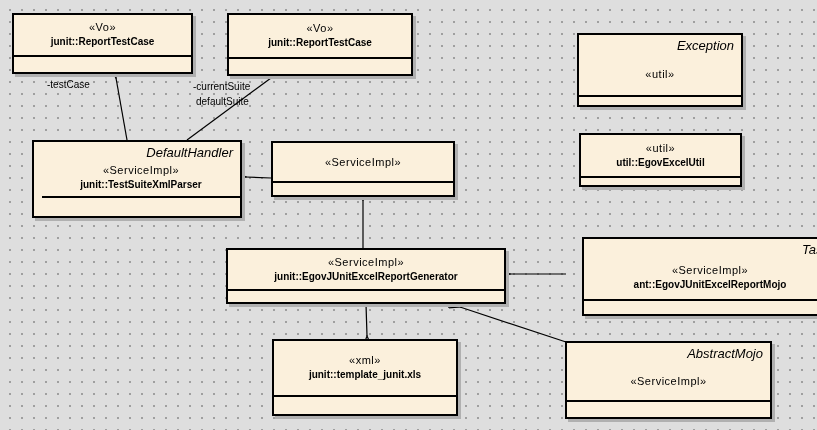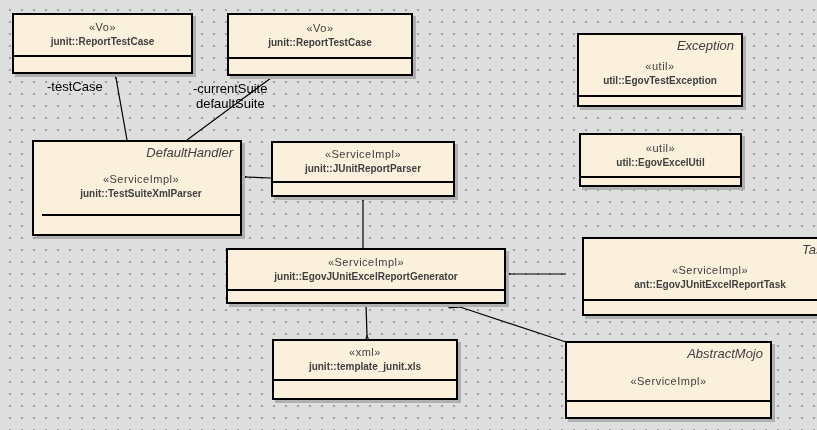--- a/index.html
+++ b/index.html
@@ -17,21 +17,21 @@
     background-position:4px 4px;
   }
   .uml-class{
     position:absolute;
     background:#fbf0dc;
     border:2px solid #000;
     box-shadow:3px 3px 0 0 #b0b0b0;
     display:flex;
     flex-direction:column;
     box-sizing:border-box;
-    color:#404040;
+    color:#000000;
   }
   .title{
     flex:1 1 auto;
     display:flex;
     flex-direction:column;
     min-height:0;
   }
   .supertype{
     text-align:right;
     font-style:italic;
@@ -58,34 +58,34 @@
     font-weight:bold;
     line-height:16px;
     white-space:nowrap;
   }
   .attrs{
     border-top:2px solid #000;
     flex:0 0 auto;
   }
   .edge-label{
     position:absolute;
-    font-size:13px;
+    font-size:10px;
     color:#000;
     white-space:nowrap;
   }
   
   .c0{left:12px;  top:13px;  width:181px; height:61px;}  .c0 .attrs{height:15px;}
   .c1{left:227px; top:13px;  width:186px; height:63px;}  .c1 .attrs{height:15px;}
   .c2{left:577px; top:33px;  width:166px; height:74px;}  .c2 .attrs{height:8px;}
   .c3{left:579px; top:133px; width:163px; height:54px;}  .c3 .attrs{height:7px;}
-  .c4{left:32px;  top:140px; width:210px; height:96px;padding-left:8px;}  .c4 .attrs{height:18px;}
+  .c4{left:32px;  top:140px; width:210px; height:78px;padding-left:8px;}  .c4 .attrs{height:18px;}
   .c5{left:271px; top:141px; width:184px; height:56px;}  .c5 .attrs{height:12px;}
   .c6{left:226px; top:248px; width:280px; height:56px;}  .c6 .attrs{height:11px;}
   .c7{left:582px; top:237px; width:256px; height:79px;}  .c7 .attrs{height:13px;}
-  .c8{left:272px; top:339px; width:186px; height:61px;}  .c8 .attrs{height:17px;}
+  .c8{left:272px; top:339px; width:186px; height:77px;}  .c8 .attrs{height:17px;}
   .c9{left:565px; top:341px; width:207px; height:78px;}  .c9 .attrs{height:15px;}
   #edges{position:absolute;left:0;top:0;pointer-events:none;}
   
   .lbl-testcase{left:47px; top:79px;}
   .lbl-currentsuite{left:193px; top:81px;}
   .lbl-defaultsuite{left:196px; top:96px;}
 </style>
 </head>
 <body>
 
@@ -124,21 +124,20 @@
       </div>
     </div>
     <div class="attrs"></div>
   </div>
 
   <div class="uml-class c2">
     <div class="title">
       <div class="supertype">Exception</div>
       <div class="namegroup">
         <div class="stereotype">«util»</div>
-        <div class="classname">util::EgovTestException</div>
       </div>
     </div>
     <div class="attrs"></div>
   </div>
 
   <div class="uml-class c3">
     <div class="title">
       <div class="namegroup">
         <div class="stereotype">«util»</div>
         <div class="classname">util::EgovExcelUtil</div>
@@ -155,42 +154,41 @@
         <div class="classname">junit::TestSuiteXmlParser</div>
       </div>
     </div>
     <div class="attrs"></div>
   </div>
 
   <div class="uml-class c5">
     <div class="title">
       <div class="namegroup">
         <div class="stereotype">«ServiceImpl»</div>
-        <div class="classname">junit::JUnitReportParser</div>
       </div>
     </div>
     <div class="attrs"></div>
   </div>
 
   <div class="uml-class c6">
     <div class="title">
       <div class="namegroup">
         <div class="stereotype">«ServiceImpl»</div>
         <div class="classname">junit::EgovJUnitExcelReportGenerator</div>
       </div>
     </div>
     <div class="attrs"></div>
   </div>
 
   <div class="uml-class c7">
     <div class="title">
       <div class="supertype">Task</div>
       <div class="namegroup">
         <div class="stereotype">«ServiceImpl»</div>
-        <div class="classname">ant::EgovJUnitExcelReportTask</div>
+        <div class="classname">ant::EgovJUnitExcelReportMojo</div>
       </div>
     </div>
     <div class="attrs"></div>
   </div>
 
   <div class="uml-class c8">
     <div class="title">
       <div class="namegroup">
         <div class="stereotype">«xml»</div>
         <div class="classname">junit::template_junit.xls</div>

